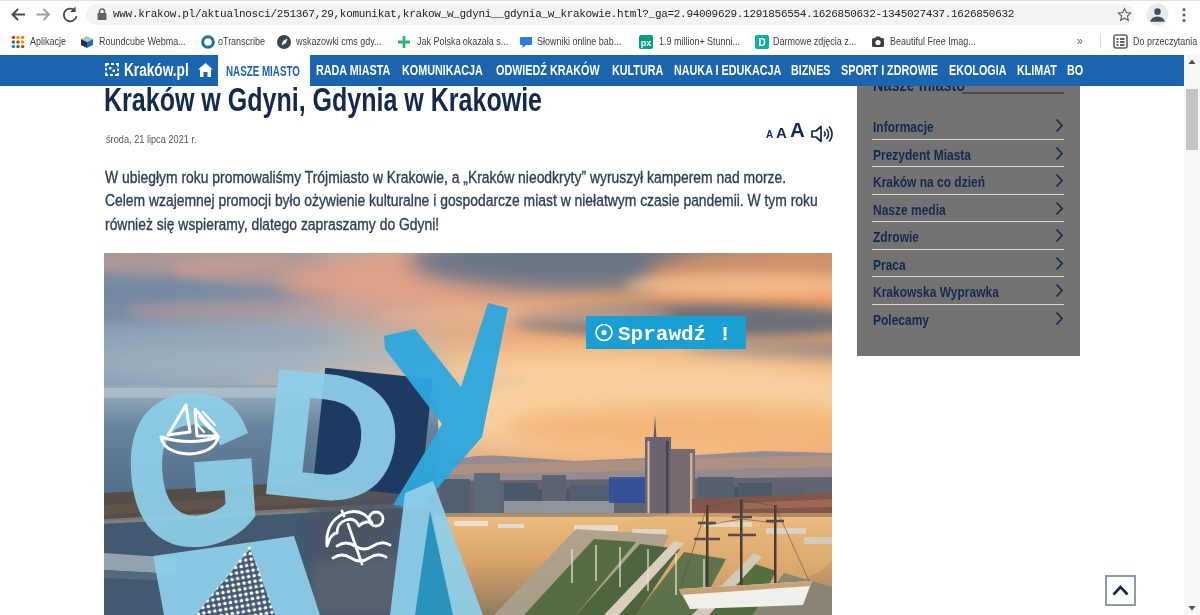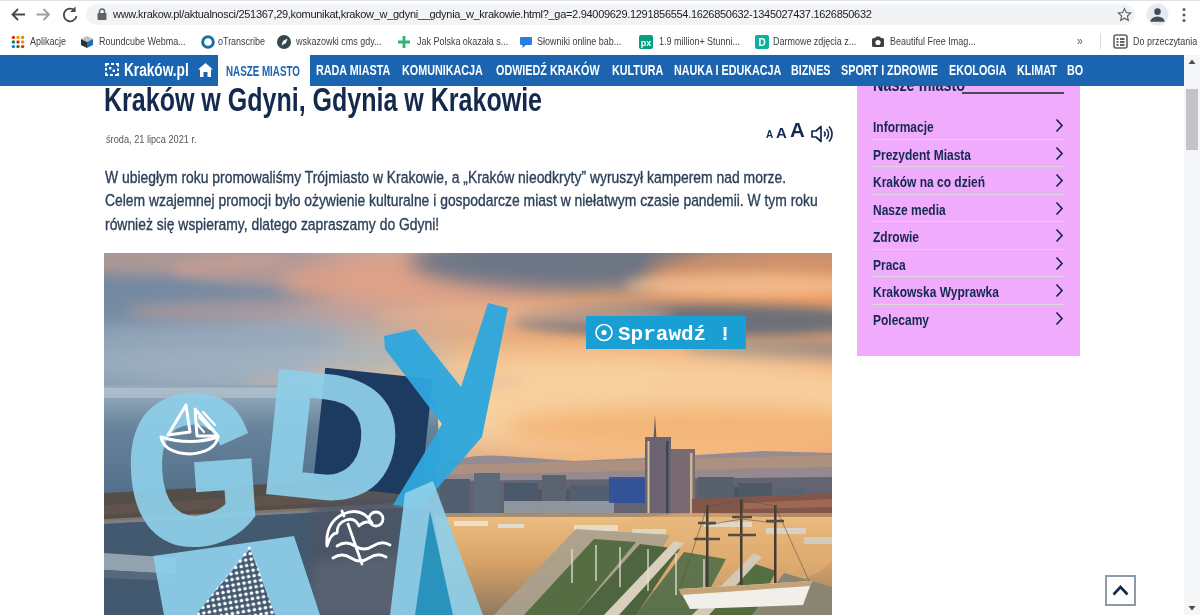--- a/index.html
+++ b/index.html
@@ -4,41 +4,41 @@
 <style>
 * { margin:0; padding:0; box-sizing:border-box; }
 html,body { width:1200px; height:615px; overflow:hidden; background:#fff;
   font-family:"Liberation Sans", sans-serif; }
 #page { position:relative; width:1200px; height:615px; }
 .abs { position:absolute; }
 
 
 #topbar { left:0; top:0; width:1200px; height:28px; background:#fff; border-top:1px solid #dee1e6; z-index:5; }
 #omnibox { left:86px; top:4px; width:1049px; height:21px; border-radius:11px; background:#f1f3f4; z-index:5; }
-#url { left:113px; top:8px; font-size:11px; color:#202124; letter-spacing:-0.3px; white-space:nowrap; z-index:6; }
+#url { left:113px; top:8px; font-size:11px; color:#202124; letter-spacing:-0.3px; white-space:nowrap; z-index:6;font-family:Liberation Mono, monospace; }
 .ctop { z-index:6; }
 .bk { position:absolute; top:34.5px; font-size:11.5px; color:#3c4043; white-space:nowrap; z-index:6; transform:scaleX(0.78); transform-origin:0 0; }
 
 
 #nav { left:0; top:55px; width:1184px; height:31px; background:#1b64af; z-index:2; }
 .navitem { position:absolute; top:55px; height:31px; line-height:31px; color:#fff; font-size:14px; font-weight:bold; white-space:nowrap; z-index:3; transform:scaleX(0.77); transform-origin:0 50%; }
 #tab-active { left:218px; top:55px; width:92px; height:31px; background:#fff; z-index:3; }
 #tab-active span { position:absolute; left:8px; top:8px; color:#1b64af; font-size:14px; font-weight:bold; white-space:nowrap; transform:scaleX(0.70); transform-origin:0 0; }
 #logo { left:124px; top:55px; height:31px; line-height:30px; color:#fff; font-size:17.5px; font-weight:bold; z-index:3; transform:scaleX(0.78); transform-origin:0 50%; white-space:nowrap;}
 
 
 #heading { left:104px; top:79.5px; font-size:34px; font-weight:bold; color:#14294e;
   transform:scaleX(0.736); transform-origin:0 0; white-space:nowrap; z-index:1; }
 #date { left:106px; top:133px; font-size:11.5px; color:#55565a; transform:scaleX(0.8); transform-origin:0 0; white-space:nowrap; }
 #fontctl { left:766px; top:117px; width:75px; height:24px; color:#14294e; }
 #para { left:105px; top:166px; width:1000px; font-size:16.8px; line-height:23.3px; color:#2c4058; -webkit-text-stroke:0.35px #2c4058;
   white-space:nowrap; transform:scaleX(0.828); transform-origin:0 0; }
 
 
-#sidebar { left:857px; top:60px; width:223px; height:296px; background:#f0abfc; z-index:0; }
+#sidebar { left:857px; top:60px; width:223px; height:296px; background:#737373; z-index:0; }
 #sb-title { position:absolute; left:16px; top:15px; font-size:18px; font-weight:bold; color:#14294e; transform:scaleX(0.8); transform-origin:0 0; white-space:nowrap; }
 #sb-line { position:absolute; left:105px; top:32px; width:102px; height:2px; background:#4a4a4a; }
 .sb-item { position:absolute; left:16px; width:191px; font-size:15px; font-weight:bold; color:#14294e; line-height:15px; transform:scaleX(0.8); transform-origin:0 0; white-space:nowrap; }
 .sb-sep { position:absolute; left:15px; width:192px; height:1px; background:#d8d8d8; }
 .sb-chev { position:absolute; }
 
 
 #scrollbar { left:1184px; top:55px; width:16px; height:560px; background:#f5f6f7; z-index:4; }
 #sthumb { position:absolute; left:2px; top:34px; width:12px; height:61px; background:#c3c3c6; }
 

